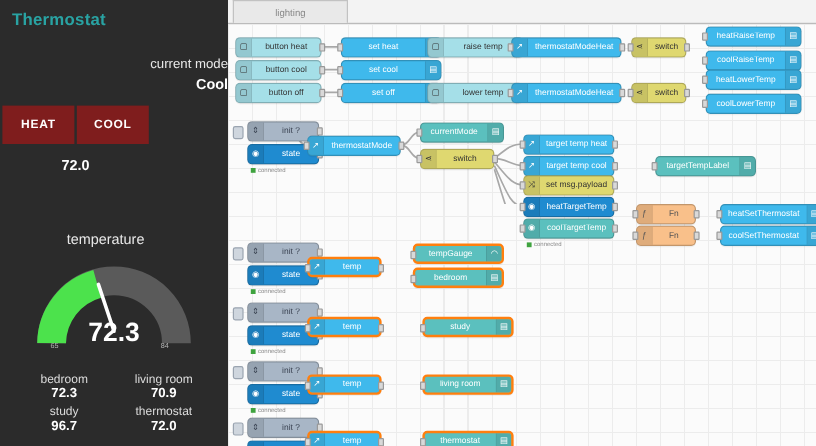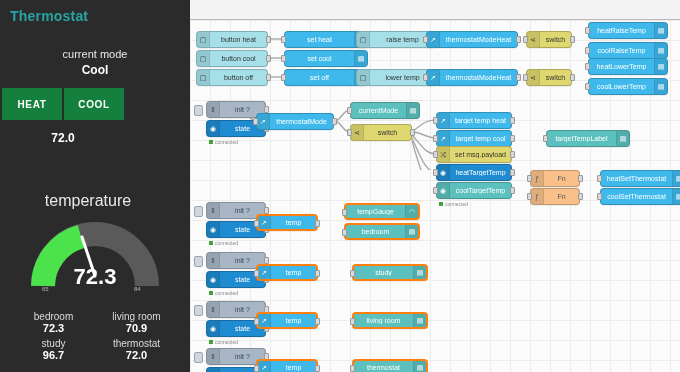--- a/index.html
+++ b/index.html
@@ -18,30 +18,30 @@
     flex:0 0 190px;
     color:#ffffff;
   }
   .db-title {
     color:#29a3a3;
     font-size:14px;
     font-weight:bold;
     padding:8px 0 0 10px;
     letter-spacing:.2px;
   }
-  .mode-block { text-align:center; margin-top:24px; }
+  .mode-block { text-align:right; margin-top:24px; }
   .mode-label { font-size:11px; color:#e8e8e8; font-weight:400; }
   .mode-value { font-size:12px; color:#ffffff; font-weight:bold; margin-top:3px; }
 
   .btn-grid {
     position:absolute; top:88px; left:0; width:190px; height:98px;
   }
   .tbtn {
     position:absolute;
-    background:#15803d;
+    background:#7f1d1d;
     color:#ffffff;
     font-size:10px;
     font-weight:bold;
     letter-spacing:.6px;
     display:flex; align-items:center; justify-content:center;
     border:none; cursor:pointer;
   }
   .tbtn.heat  { left:2px;   top:0;  width:60px; height:32px; }
   .tbtn.cool  { left:64px;  top:0;  width:60px; height:32px; }
   .tbtn.off   { left:126px; top:0;  width:60px; height:32px; }
@@ -49,21 +49,21 @@
   .tbtn.lower { left:126px; top:64px; width:60px; height:28px; }
 
   .setpoint {
     position:absolute; left:2px; top:122px; width:122px; height:32px;
     display:flex; align-items:center; justify-content:center;
     font-size:12px; font-weight:bold; color:#ffffff;
   }
 
   .temp-head {
     position:absolute; top:192px; left:0; width:176px;
-    text-align:center; font-size:16px; color:#e8e8e8;
+    text-align:center; font-size:12px; color:#e8e8e8;
   }
 
   .gauge-wrap {
     position:absolute; top:214px; left:0; width:190px; height:92px;
   }
   .gauge-svg { display:block; margin:0 auto; }
   .gauge-val {
     position:absolute; left:0; top:50px; width:190px;
     text-align:center; font-size:22px; font-weight:bold; color:#fff;
   }
@@ -208,20 +208,21 @@
     <div class="stat">
       <div class="stat-name">thermostat</div>
       <div class="stat-val">72.0</div>
     </div>
   </div>
 </div>
 
 <div class="editor">
 
   <div class="tabbar">
+    <div class="tab">lighting</div>
   </div>
 
   <div class="canvas">
 
     <svg class="wires">
       <g fill="none" stroke="#a8a8a8" stroke-width="1.4">
         <path d="M78,19 C86,19 86,19 94,19"></path>
         <path d="M78,38 C86,38 86,38 94,38"></path>
         <path d="M78,57 C86,57 86,57 94,57"></path>
         <path d="M178,19 C186,19 186,19 194,19"></path>

